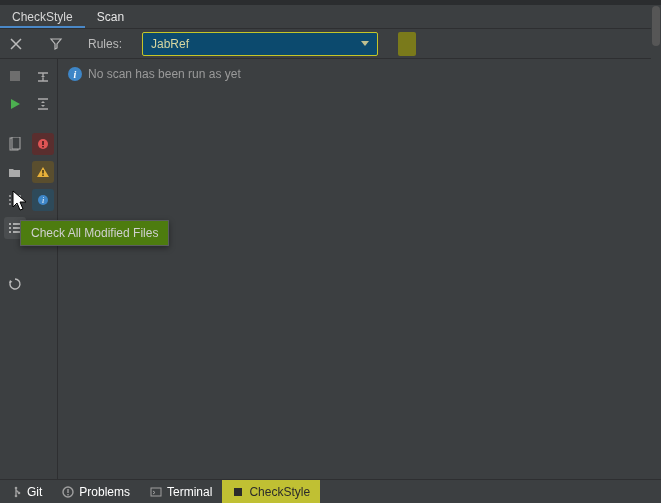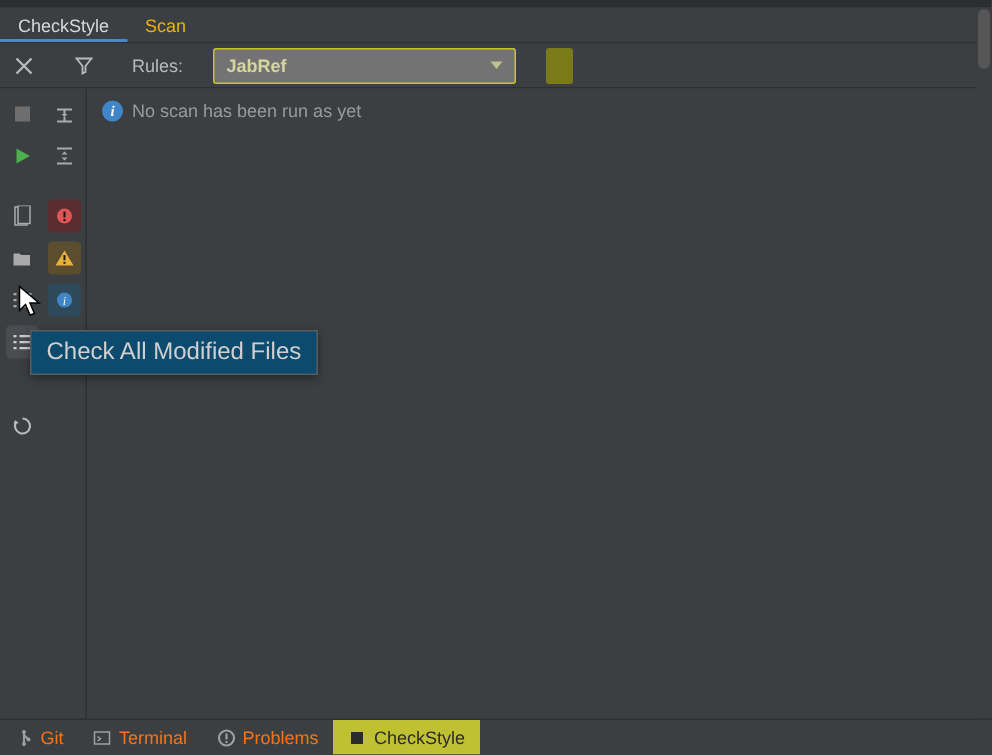--- a/index.html
+++ b/index.html
@@ -27,21 +27,21 @@
   .tabs {
     display: flex;
     align-items: stretch;
     height: 24px;
     background: #3c3f41;
     border-bottom: 1px solid #2e2f31;
   }
   .tab {
     padding: 0 12px;
     line-height: 24px;
-    color: #eab308;
+    color: #e5e5e5;
     cursor: pointer;
     border-bottom: 2px solid transparent;
   }
   .tab.active {
     color: #d8d8d8;
     border-bottom: 2px solid #4a88c7;
   }
 
   
   .toolbar {
@@ -60,32 +60,31 @@
     align-items: center;
     justify-content: center;
     color: #aaaaaa;
     cursor: pointer;
   }
   .rules-label {
     color: #bbbbbb;
     margin-left: 2px;
   }
   .rules-dropdown {
-    background: #737373;
+    background: #0c4a6e;
     border: 1px solid #c6c627;
     height: 24px;
-    width: 202px;
+    width: 236px;
     display: flex;
     align-items: center;
     justify-content: space-between;
     padding: 0 8px;
     border-radius: 2px;
     color: #d6d6a0;
     cursor: pointer;
-    font-weight: bold;
   }
   .rules-highlight-extra {
     width: 18px;
     height: 24px;
     background: #7a7a1b;
     border-radius: 2px;
   }
   .chev-down {
     width: 0; height: 0;
     border-left: 4px solid transparent;
@@ -158,25 +157,25 @@
     justify-content: center;
     font-style: italic;
     font-family: Georgia, serif;
   }
 
   
   .tooltip {
     position: absolute;
     left: 20px;
     top: 220px;
-    background: #0c4a6e;
+    background: #4d7c0f;
     border: 1px solid #5a5d5f;
     color: #d0d0d0;
     padding: 5px 10px;
-    font-size: 16px;
+    font-size: 12px;
     box-shadow: 0 2px 6px rgba(0,0,0,.4);
     pointer-events: none;
     white-space: nowrap;
   }
 
   
   .cursor-arrow {
     position: absolute;
     left: 12px;
     top: 190px;
@@ -192,21 +191,21 @@
     background: #3c3f41;
     border-top: 1px solid #2e2f31;
     display: flex;
     align-items: stretch;
   }
   .status-item {
     display: flex;
     align-items: center;
     gap: 5px;
     padding: 0 10px;
-    color: #f97316;
+    color: #ffffff;
     cursor: pointer;
     font-size: 12px;
   }
   .status-item.active {
     background: #c0c033;
     color: #2b2b2b;
   }
   .status-item svg { display:block; }
   .status-right-scroll {
     position: absolute;
@@ -360,32 +359,32 @@
     <svg width="12" height="12" viewBox="0 0 12 12">
         <path d="M6 1 v10 M6 4 l3 3" stroke="#a0a0a0" stroke-width="1.4" fill="none"></path>
         <circle cx="6" cy="2" r="1.3" fill="#a0a0a0"></circle>
         <circle cx="6" cy="10" r="1.3" fill="#a0a0a0"></circle>
         <circle cx="9" cy="7" r="1.3" fill="#a0a0a0"></circle>
       </svg>
     <span>Git</span>
   </div>
   <div class="status-item">
     <svg width="12" height="12">
-        <rect x="1" y="2" width="10" height="8" fill="none" stroke="#a0a0a0"></rect>
-        <path d="M3 5 l2 1.5 l-2 1.5" fill="none" stroke="#a0a0a0"></path>
-      </svg>
-    <span>Terminal</span>
-  </div>
-  <div class="status-item">
-    <svg width="12" height="12">
         <circle cx="6" cy="6" r="5" fill="none" stroke="#a0a0a0" stroke-width="1.4"></circle>
         <rect x="5.3" y="3" width="1.4" height="4" fill="#a0a0a0"></rect>
         <rect x="5.3" y="8" width="1.4" height="1.4" fill="#a0a0a0"></rect>
       </svg>
     <span>Problems</span>
   </div>
+  <div class="status-item">
+    <svg width="12" height="12">
+        <rect x="1" y="2" width="10" height="8" fill="none" stroke="#a0a0a0"></rect>
+        <path d="M3 5 l2 1.5 l-2 1.5" fill="none" stroke="#a0a0a0"></path>
+      </svg>
+    <span>Terminal</span>
+  </div>
   <div class="status-item active">
     <svg width="12" height="12">
         <rect x="2" y="2" width="8" height="8" fill="#2b2b2b"></rect>
       </svg>
     <span>CheckStyle</span>
   </div>
 </div>
 
 </body></html>

